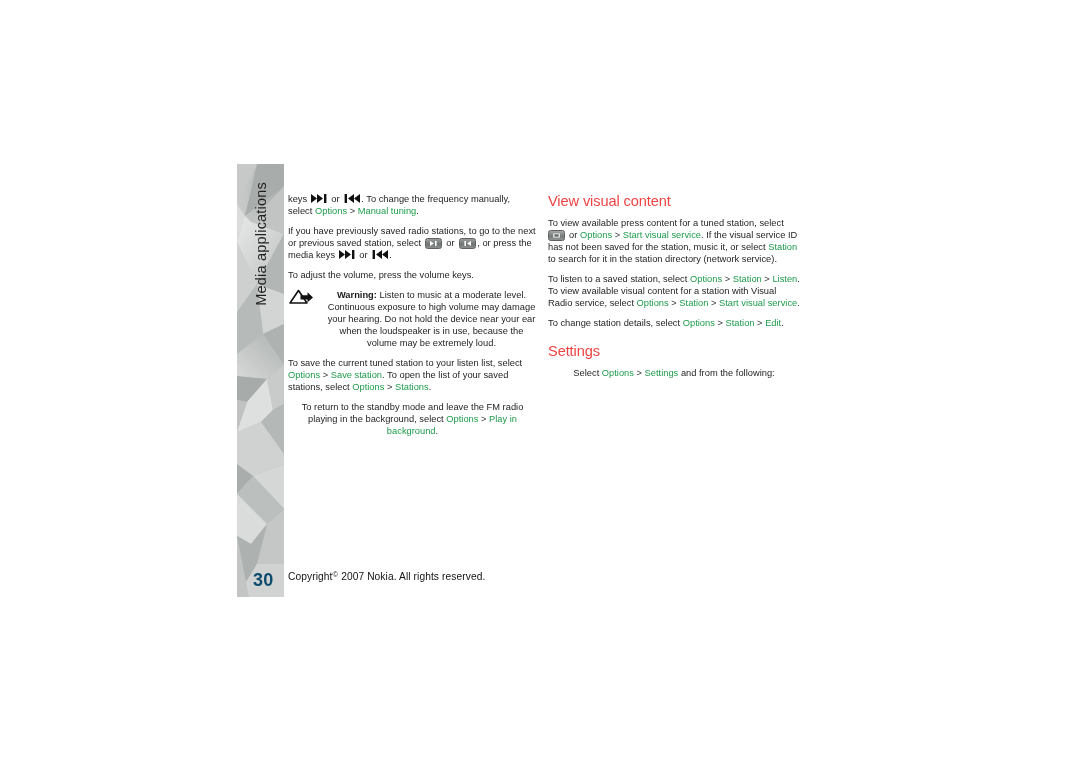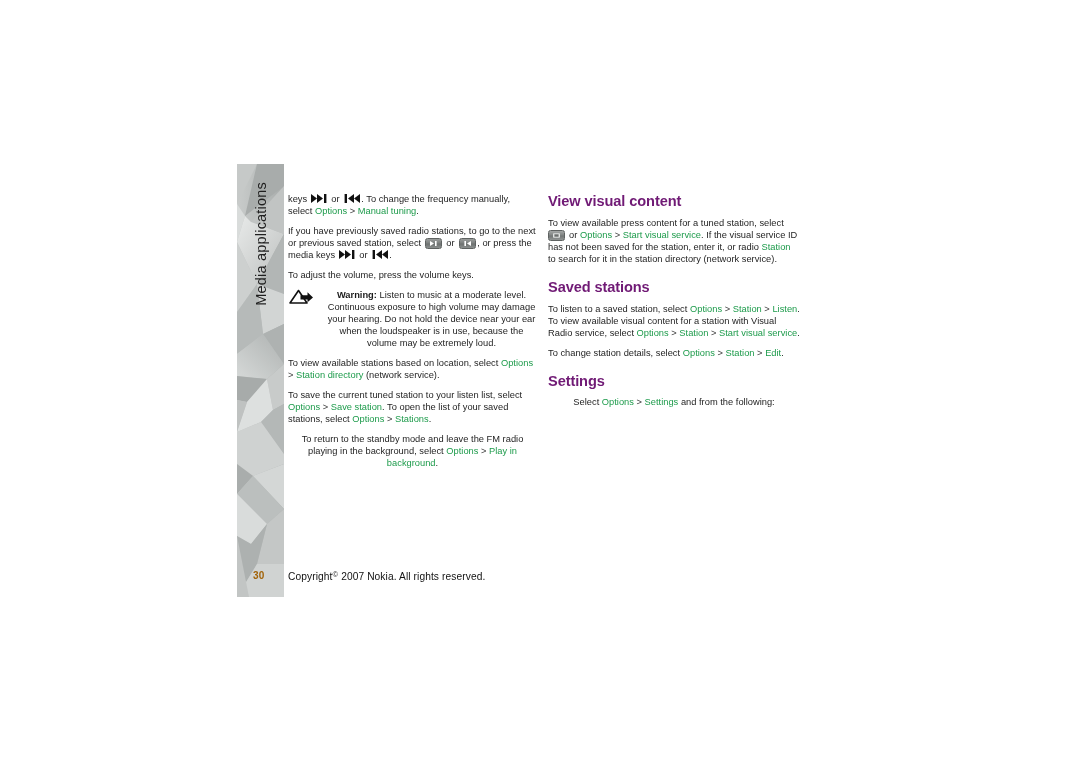--- a/index.html
+++ b/index.html
@@ -51,40 +51,40 @@
     font-size: 14.5px;
     letter-spacing: 0.2px;
     color: #1f1f1f;
     pointer-events: none;
   }
 
   #page-number {
     position: absolute;
     left: 253px;
     top: 570px;
-    font-size: 10px;
+    font-size: 18px;
     font-weight: bold;
-    color: #a16207;
+    color: #0c4a6e;
     letter-spacing: 0.3px;
   }
 
   
   .column {
     position: absolute;
     top: 193px;
   }
   #col-left  { left: 288px; width: 249px; }
   #col-right { left: 548px; width: 252px; }
 
   h2.heading {
     font-size: 14.6px;
-    font-weight: bold;
+    font-weight: normal;
     margin: 0 0 7px 0;
     letter-spacing: -0.1px;
-    color: #701a75;
+    color: #ef4444;
     line-height: 1.15;
   }
   h2.heading.tight-top { margin-top: 14px; }
 
   p.para {
     margin: 0 0 8px 0;
     font-size: 9.3px;
     line-height: 12.0px;
     color: #1e1e1e;
     letter-spacing: 0.01px;
@@ -254,39 +254,37 @@
     <div class="warning-block">
       <span class="warning-icon">
         <svg width="26" height="16" viewBox="0 0 26 16">
           <path d="M2 14 L10.5 1.5 L19 14 Z" fill="none" stroke="#111" stroke-width="1.6" stroke-linejoin="round"></path>
           <path d="M12.5 6.2 L19.5 6.2 L19.5 3.3 L25 8.4 L19.5 13.2 L19.5 10.4 L12.5 10.4 Z" fill="#111"></path>
         </svg>
       </span>
       <p class="para" style="margin-bottom:0"><span class="b">Warning:</span><span> Listen to music at a moderate level. Continuous exposure to high volume may damage your hearing. Do not hold the device near your ear when the loudspeaker is in use, because the volume may be extremely loud.</span></p>
     </div>
 
-    <p class="para"><span>To view available stations based on location, select </span><span class="g">Options</span><span class="gt"> &gt; </span><span class="g">Station directory</span><span> (network service).</span></p>
 
     <p class="para"><span>To save the current tuned station to your listen list, select </span><span class="g">Options</span><span class="gt"> &gt; </span><span class="g">Save station</span><span>. To open the list of your saved stations, select </span><span class="g">Options</span><span class="gt"> &gt; </span><span class="g">Stations</span><span>.</span></p>
 
     <p class="para"><span>To return to the standby mode and leave the FM radio playing in the background, select </span><span class="g">Options</span><span class="gt"> &gt; </span><span class="g">Play in background</span><span>.</span></p>
 
   </div>
 
   <div id="col-right" class="column">
 
     <h2 class="heading">View visual content</h2>
 
     <p class="para"><span>To view available press content for a tuned station, select </span><span class="vskey"><svg width="15" height="9" viewBox="0 0 15 9">
             <rect x="4" y="2.2" width="7" height="4.6" rx="0.8" fill="#dfe2e1"></rect>
             <rect x="5.4" y="3.3" width="4.2" height="2.4" fill="#6a6e6d"></rect>
-          </svg></span><span> or </span><span class="g">Options</span><span class="gt"> &gt; </span><span class="g">Start visual service</span><span>. If the visual service ID has not been saved for the station, enter it, or radio </span><span class="g">Station</span><span> to search for it in the station directory (network service).</span></p>
-
-
-    <h2 class="heading tight-top">Saved stations</h2>
+          </svg></span><span> or </span><span class="g">Options</span><span class="gt"> &gt; </span><span class="g">Start visual service</span><span>. If the visual service ID has not been saved for the station, music it, or select </span><span class="g">Station</span><span> to search for it in the station directory (network service).</span></p>
+
+
 
 
     <p class="para"><span>To listen to a saved station, select </span><span class="g">Options</span><span class="gt"> &gt; </span><span class="g">Station</span><span class="gt"> &gt; </span><span class="g">Listen</span><span>. To view available visual content for a station with Visual Radio service, select </span><span class="g">Options</span><span class="gt"> &gt; </span><span class="g">Station</span><span class="gt"> &gt; </span><span class="g">Start visual service</span><span>.</span></p>
 
     <p class="para"><span>To change station details, select </span><span class="g">Options</span><span class="gt"> &gt; </span><span class="g">Station</span><span class="gt"> &gt; </span><span class="g">Edit</span><span>.</span></p>
 
     <h2 class="heading tight-top">Settings</h2>
 
     <p class="para"><span>Select </span><span class="g">Options</span><span class="gt"> &gt; </span><span class="g">Settings</span><span> and from the following:</span></p>
 

